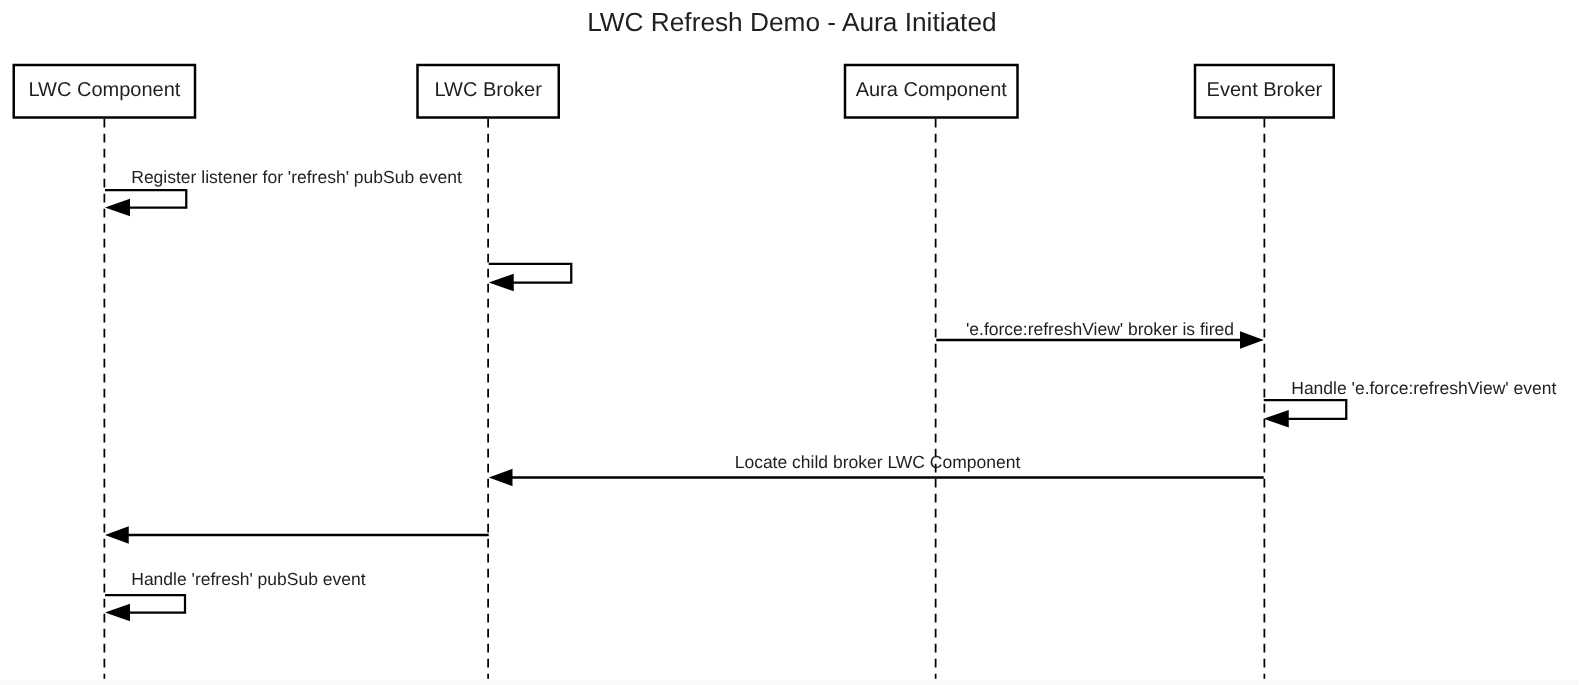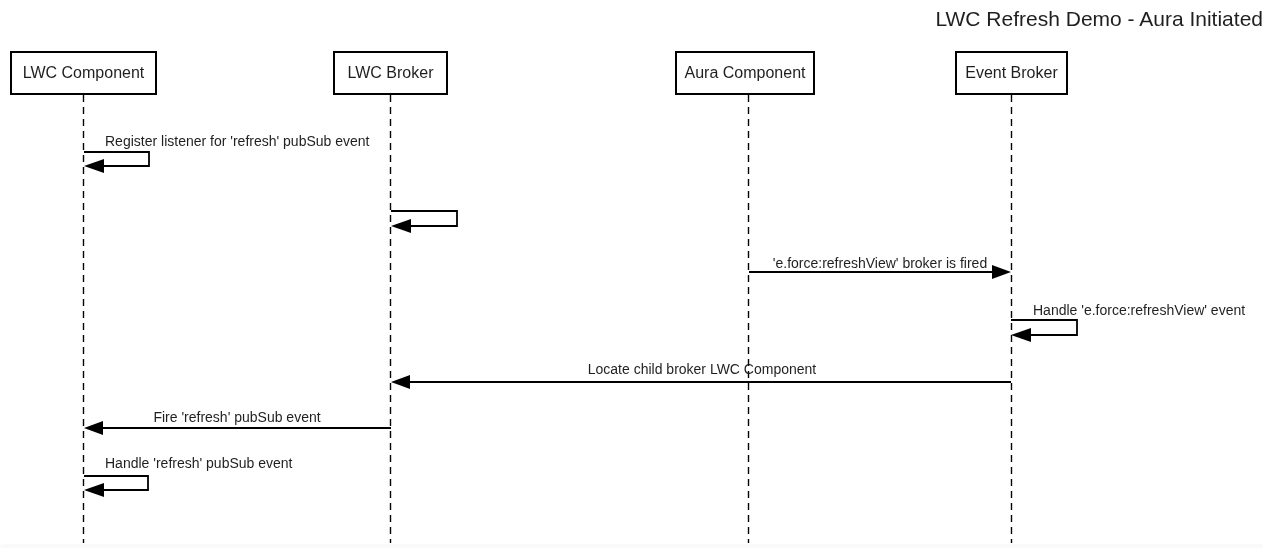--- a/index.html
+++ b/index.html
@@ -21,21 +21,21 @@
     width: 1263px;
     height: 548px;
     background: var(--background);
     overflow: hidden;
   }
   .title {
     position: absolute;
     left: 4px;
     right: 0;
     top: 7px;
-    text-align: right;
+    text-align: center;
     font-size: 21px;
     color: var(--text);
     white-space: nowrap;
   }
   .actor {
     position: absolute;
     top: 51px;
     height: 44px;
     border: 2.5px solid var(--actor_border);
     background: var(--actor_fill);
@@ -155,16 +155,15 @@
     <g>
       <path class="loop-line" d="M84,476 H148 V490 H102"></path>
       <polygon class="arrowhead" points="84,490 104,483 104,497"></polygon>
     </g>
   </svg>
 
   <div class="msg" style="left:105px;top:132px">Register listener for 'refresh' pubSub event</div>
   <div class="msg center" style="left:880px;top:254px">'e.force:refreshView' broker is fired</div>
   <div class="msg" style="left:1033px;top:301px">Handle 'e.force:refreshView' event</div>
   <div class="msg center" style="left:702px;top:360px">Locate child broker LWC Component</div>
-  <div class="msg center" style="left:237px;top:408px">Fire 'refresh' pubSub event</div>
   <div class="msg" style="left:105px;top:454px">Handle 'refresh' pubSub event</div>
 
 </div>
 
 </body></html>

